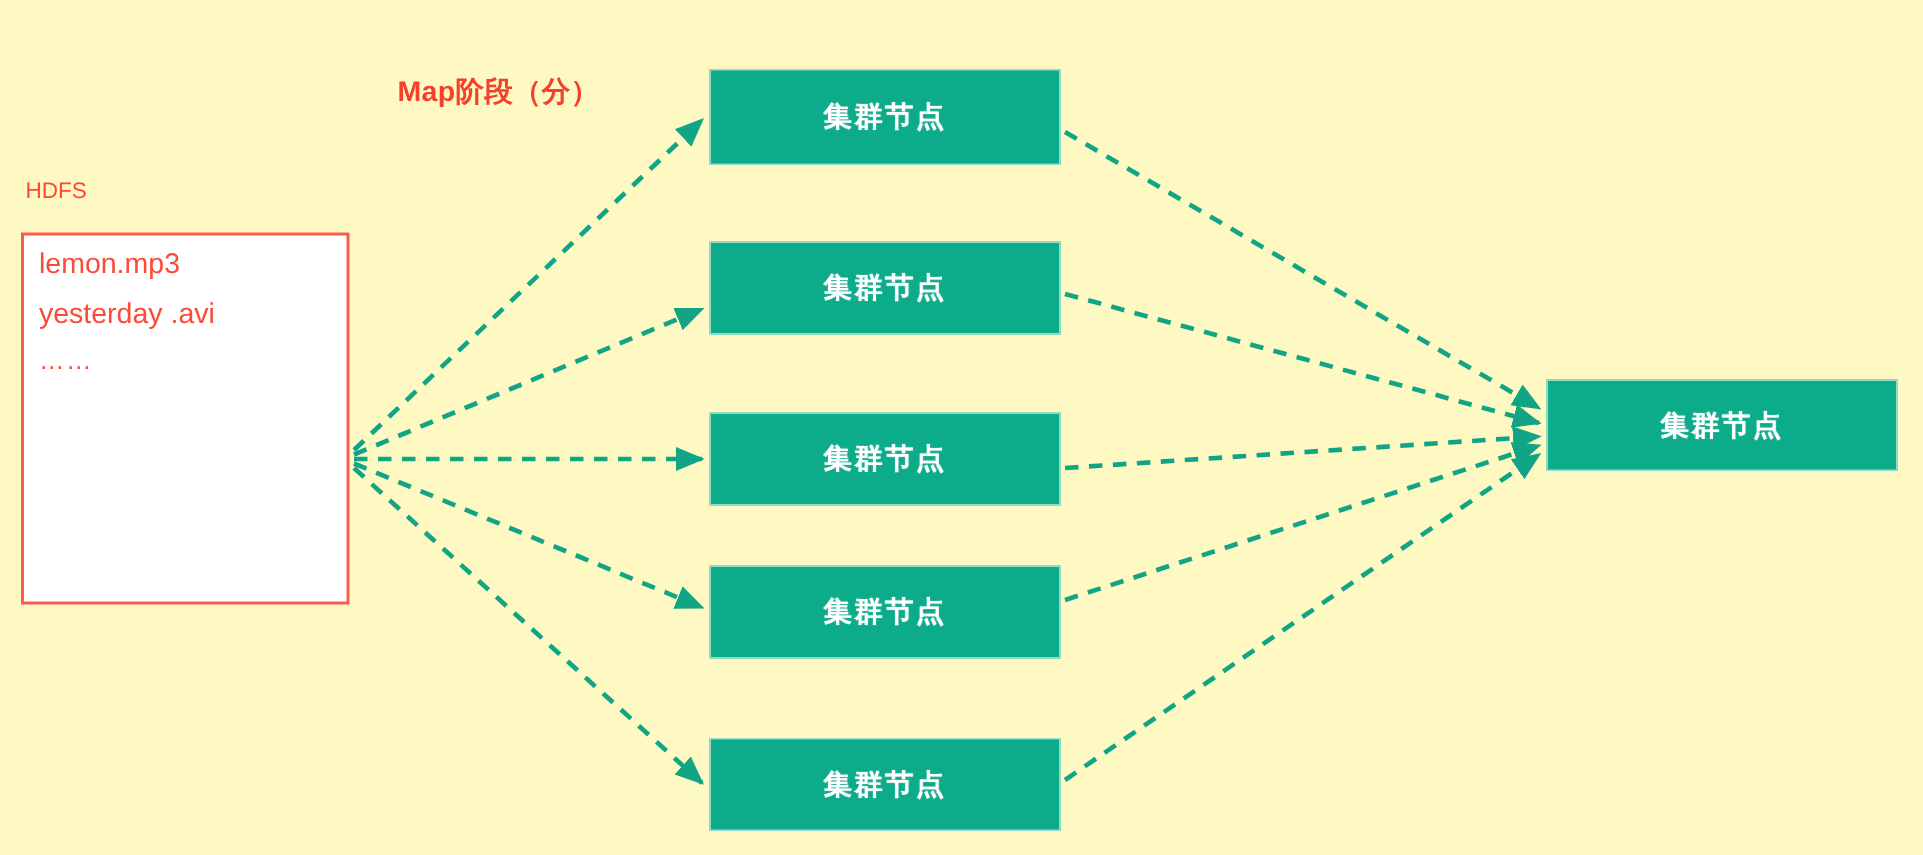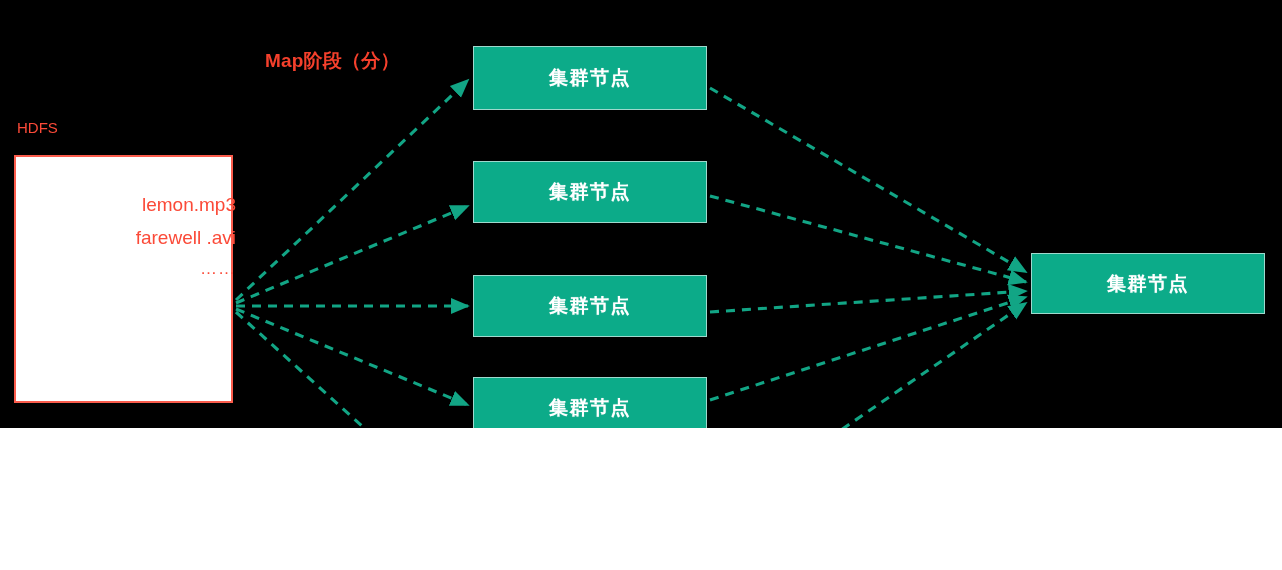--- a/index.html
+++ b/index.html
@@ -3,22 +3,22 @@
 <meta charset="utf-8">
 <style>
   html, body {
     margin: 0;
     padding: 0;
     background: #ffffff;
   }
   #canvas {
     position: relative;
     width: 1282px;
-    height: 428px;
-    background: #000000;
+    height: 570px;
+    background: #fef9c3;
     font-family: "Liberation Sans", "DejaVu Sans", sans-serif;
     overflow: hidden;
   }
   #arrow-layer {
     position: absolute;
     left: 0;
     top: 0;
     width: 1282px;
     height: 570px;
     pointer-events: none;
@@ -48,23 +48,22 @@
     top: 155px;
     width: 219px;
     height: 248px;
     border: 2px solid #fb5c4c;
     box-sizing: border-box;
     background: #ffffff;
   }
   #hdfs-file-list {
     position: absolute;
     left: 26px;
-    top: 188px;
+    top: 160px;
     width: 210px;
-    text-align: right;
   }
   .hdfs-file {
     color: #fb4a38;
     font-size: 19px;
     line-height: 33px;
     white-space: nowrap;
   }
   .hdfs-file.ellipsis {
     font-size: 17px;
     line-height: 30px;
@@ -122,21 +121,21 @@
       <line x1="710" y1="520" x2="1026" y2="303"></line>
     </g>
   </svg>
 
   <div class="phase-label" id="map-phase-label">Map阶段（分）</div>
 
   <div id="hdfs-title">HDFS</div>
   <div id="hdfs-box"></div>
   <div id="hdfs-file-list">
     <div class="hdfs-file">lemon.mp3</div>
-    <div class="hdfs-file">farewell .avi</div>
+    <div class="hdfs-file">yesterday .avi</div>
     <div class="hdfs-file ellipsis">……</div>
   </div>
 
   <div class="node-box" id="map-node-1">
     <span class="node-label">集群节点</span>
   </div>
   <div class="node-box" id="map-node-2">
     <span class="node-label">集群节点</span>
   </div>
   <div class="node-box" id="map-node-3">

